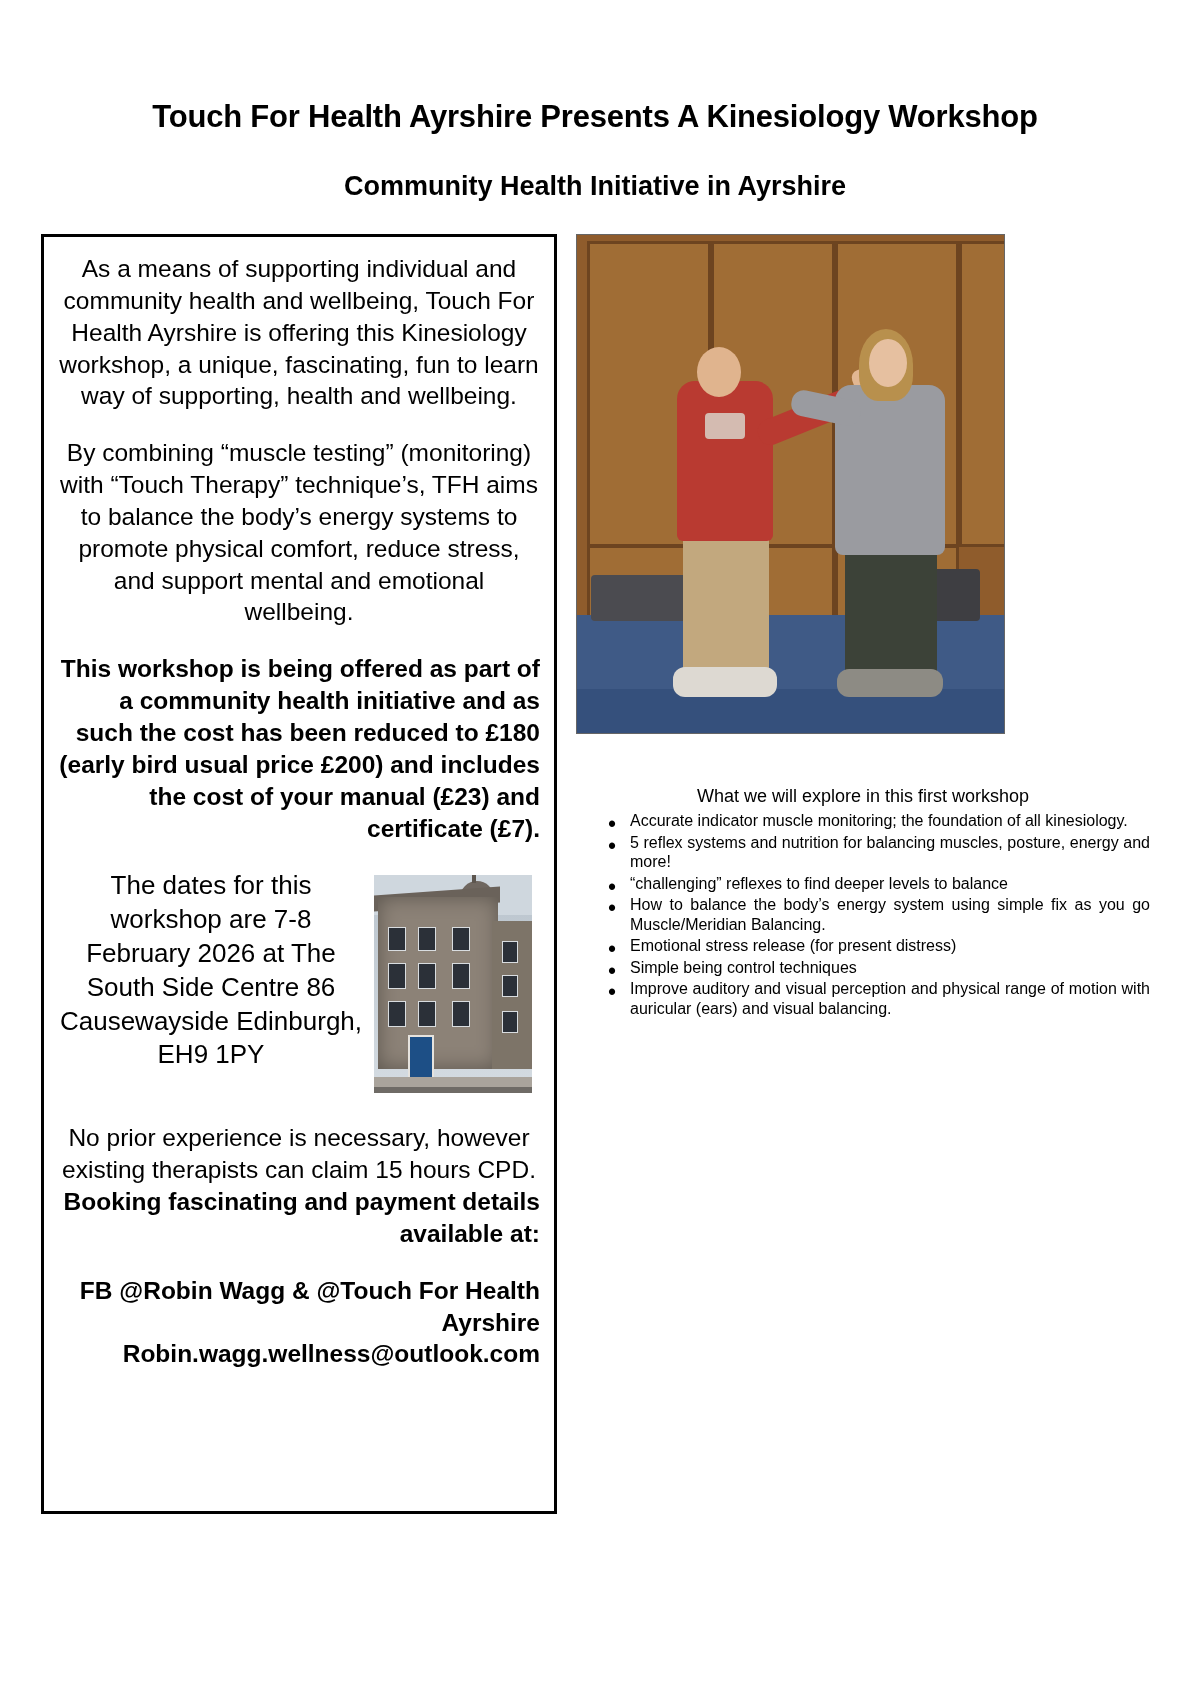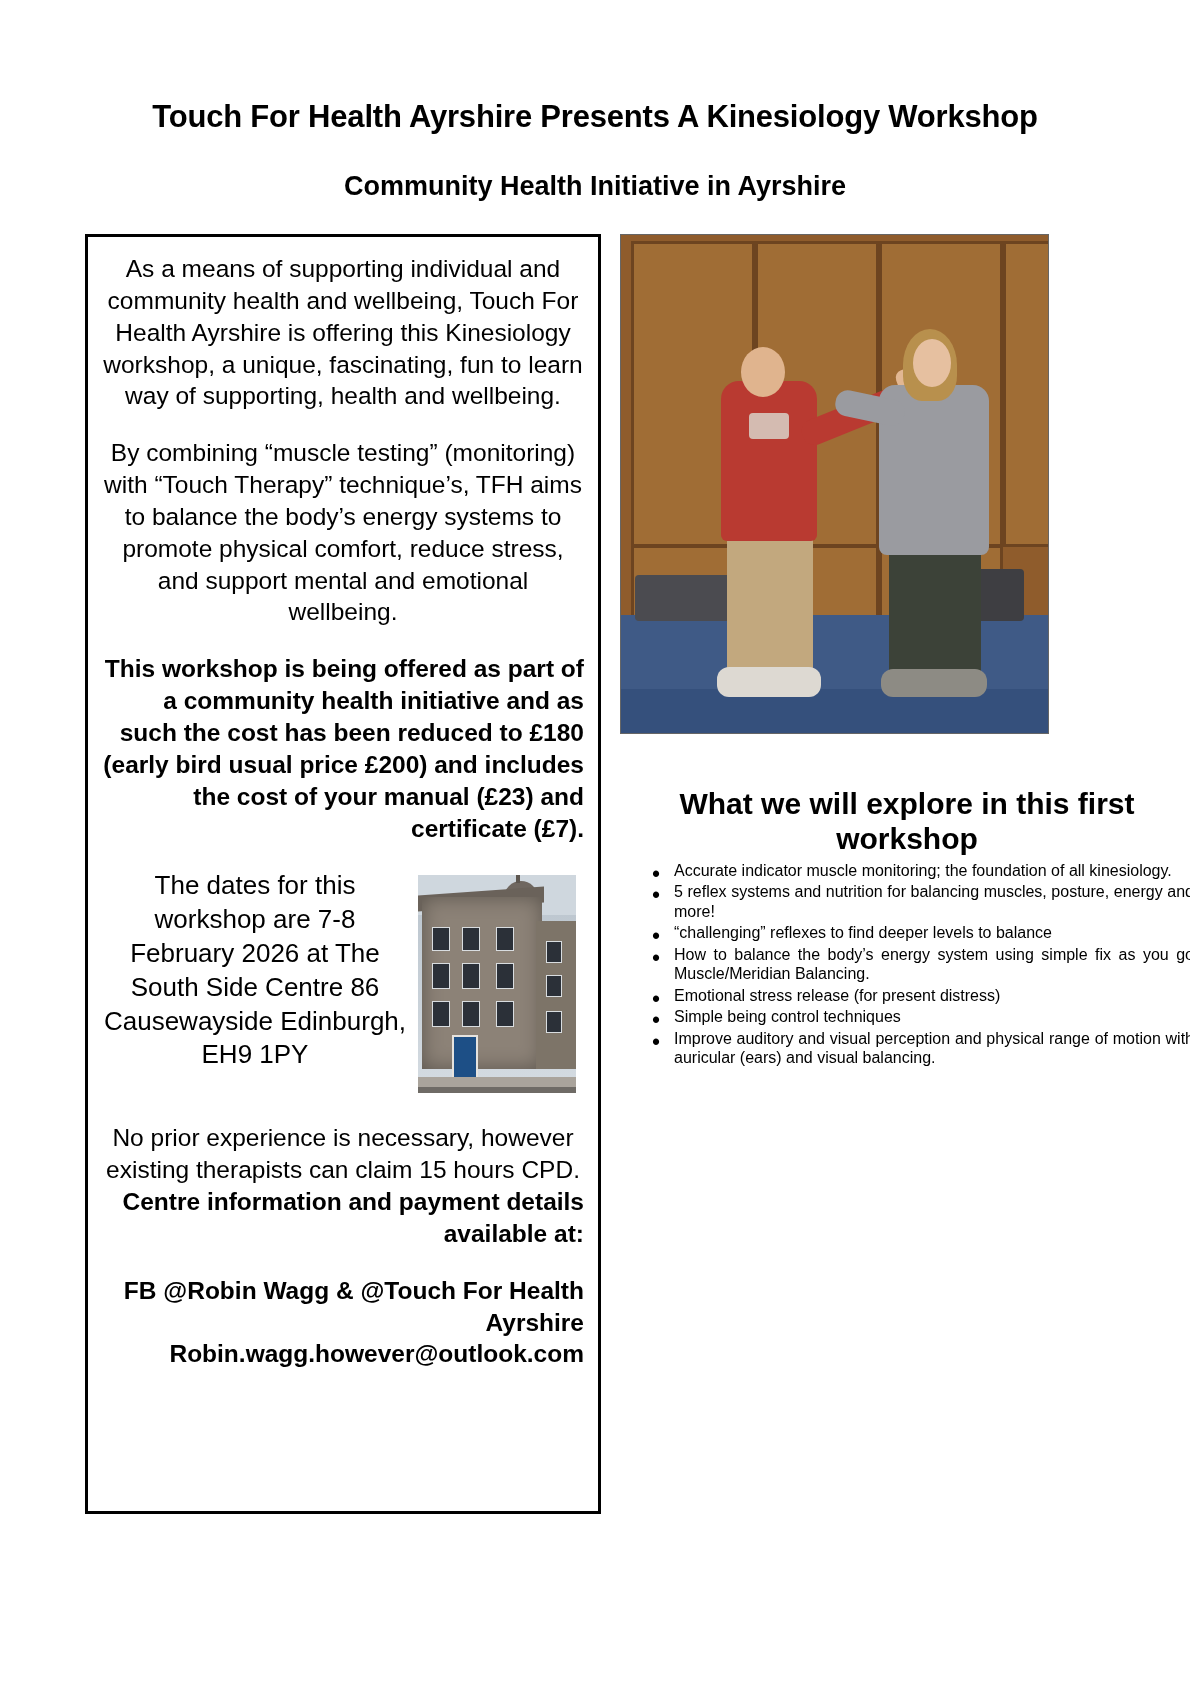--- a/index.html
+++ b/index.html
@@ -33,21 +33,20 @@
     line-height: 1.1;
   }
 
   
   .columns {
     position: absolute;
     top: 234px;
     left: 0;
     width: 1050px;
     height: 1440px;
-    margin-left: 44px;
   }
 
   
   .left-box {
     position: absolute;
     left: 41px;
     top: 0;
     width: 516px;
     height: 1280px;
     border: 3px solid #000000;
@@ -168,22 +167,22 @@
   .pp-wm-hair { position:absolute; left:282px; top:94px; width:54px; height:72px; background:#b8904d; border-radius:50% 50% 35% 35%; }
   .pp-wm-face { position:absolute; left:292px; top:104px; width:38px; height:48px; background:#e6c0a0; border-radius:50%; }
   .pp-wm-top  { position:absolute; left:258px; top:150px; width:110px; height:170px; background:#9a9ba0; border-radius:16px 16px 8px 8px; }
   .pp-wm-arm  { position:absolute; left:214px; top:160px; width:70px; height:26px; background:#9a9ba0; transform:rotate(12deg); border-radius:12px; }
   .pp-wm-legs { position:absolute; left:268px; top:312px; width:92px; height:130px; background:#3c4238; border-radius:6px; }
   .pp-wm-shoe { position:absolute; left:260px; top:434px; width:106px; height:28px; background:#8d8b84; border-radius:12px; }
 
   
   .explore-heading {
     text-align: center;
-    font-size: 30px;
-    font-weight: bold;
+    font-size: 18px;
+    font-weight: normal;
     line-height: 1.18;
     margin: 52px 0 0 0;
     padding: 0 24px;
   }
   ul.explore-list {
     margin: 4px 0 0 0;
     padding: 0 0 0 30px;
     list-style: none;
   }
   ul.explore-list li {
@@ -239,24 +238,24 @@
         <div class="bp-win" style="left:128px;top:136px;width:14px;height:20px;"></div>
         <div class="bp-door"></div>
         <div class="bp-pave"></div>
         <div class="bp-kerb"></div>
       </div>
       <div class="dates-text">The dates for this workshop are 7-8 February 2026 at The South Side Centre 86 Causewayside Edinburgh, EH9 1PY</div>
     </div>
 
     <div class="gap"></div>
     <p>No prior experience is necessary, however existing therapists can claim 15 hours CPD.</p>
-    <p class="bold">Centre information and payment details available at:</p>
+    <p class="bold">Booking fascinating and payment details available at:</p>
     <div class="gap"></div>
     <p class="bold">FB @Robin Wagg &amp; @Touch For Health Ayrshire</p>
-    <p class="bold">Robin.wagg.however@outlook.com</p>
+    <p class="bold">Robin.wagg.wellness@outlook.com</p>
   </div>
 
   <div class="right-col">
 
     <div class="practice-photo">
       <div class="pp-wall"></div>
       <div class="pp-panel" style="left:10px;top:6px;width:118px;height:300px;"></div>
       <div class="pp-panel" style="left:134px;top:6px;width:118px;height:300px;"></div>
       <div class="pp-panel" style="left:258px;top:6px;width:118px;height:300px;"></div>
       <div class="pp-panel" style="left:382px;top:6px;width:44px;height:300px;"></div>

